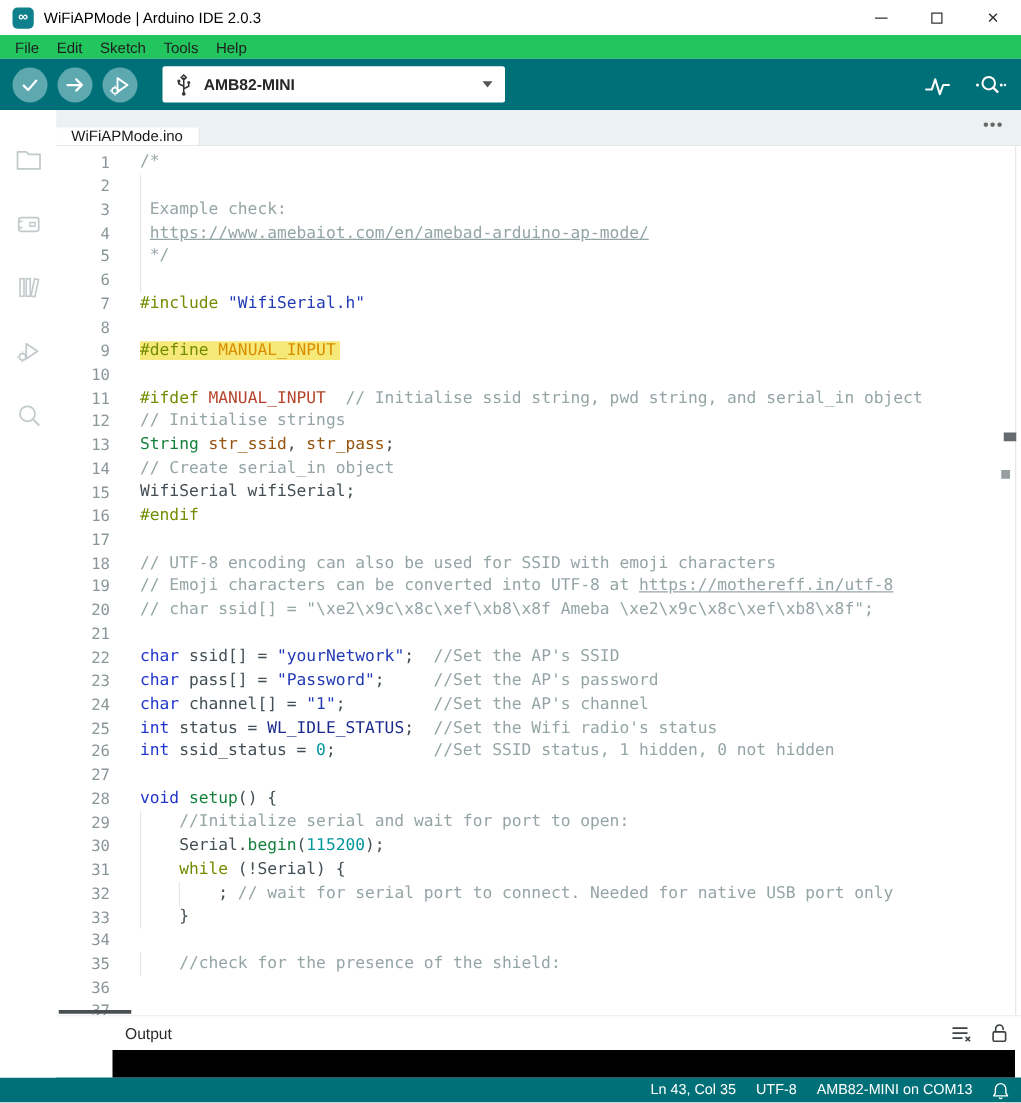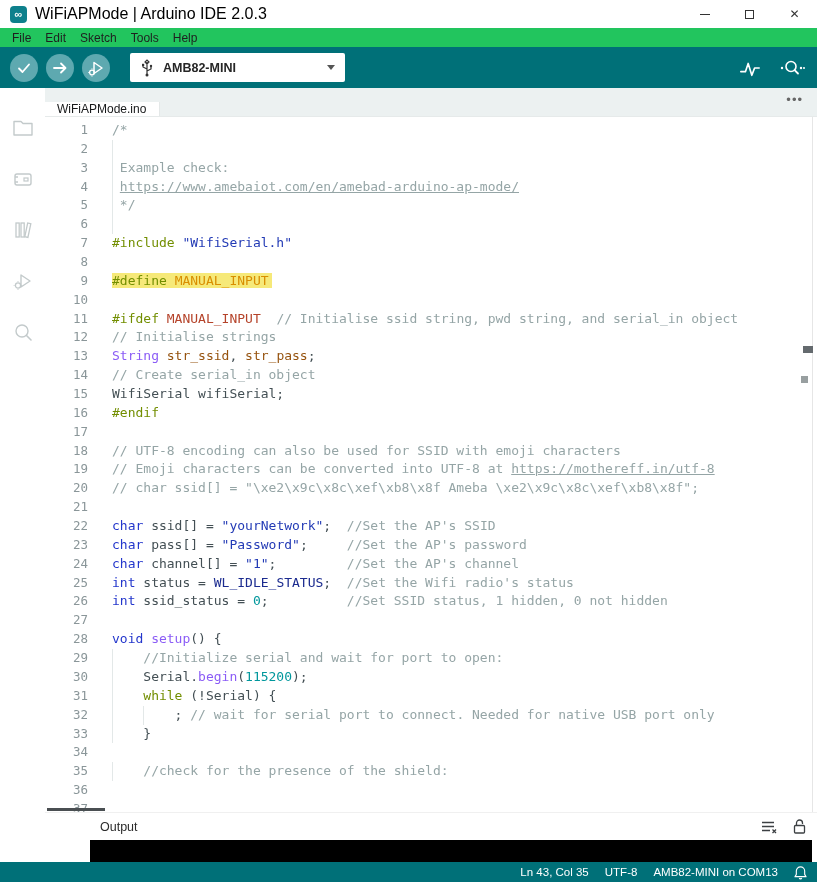--- a/index.html
+++ b/index.html
@@ -3,35 +3,35 @@
 <meta charset="utf-8">
 <style>
   * { margin:0; padding:0; box-sizing:border-box; }
   html,body { width:817px; height:882px; }
   body { font-family:"Liberation Sans", sans-serif; background:#fff; overflow:hidden; position:relative; }
 
   
   .titlebar { height:28px; background:#fff; display:flex; align-items:center; position:relative; }
   .app-logo { width:17px; height:17px; margin-left:10px; border-radius:4px; background:#0e808c; color:#fff;
               display:flex; align-items:center; justify-content:center; font-size:11px; font-weight:bold; }
-  .title-text { margin-left:8px; font-size:16px; color:#000; }
+  .title-text { margin-left:8px; font-size:12px; color:#000; }
   .win-controls { position:absolute; right:0; top:0; height:28px; display:flex; }
   .win-btn { width:45px; height:28px; display:flex; align-items:center; justify-content:center; color:#333; font-size:12px; }
   .glyph-min { width:10px; border-top:1px solid #333; display:inline-block; }
   .glyph-max { width:9px; height:9px; border:1px solid #333; display:inline-block; }
 
   
   .menubar { height:19px; background:#22c55e; display:flex; align-items:center; padding-left:5px; }
   .menu-item { font-size:12px; color:#1f1f1f; padding:0 7px; }
 
   
   .toolbar { height:41px; background:#007078; display:flex; align-items:center; padding:0 12px 0 10px; }
   .tb-btn { width:28px; height:28px; border-radius:50%; background:#5ea9b0; margin-right:8px;
             display:flex; align-items:center; justify-content:center; }
-  .board-select { margin-left:12px; width:215px; height:29px; background:#fff; border-radius:2px;
+  .board-select { margin-left:12px; width:274px; height:29px; background:#fff; border-radius:2px;
                   display:flex; align-items:center; padding:0 10px; }
   .board-label { font-size:12.5px; font-weight:bold; color:#262626; margin-left:9px; flex:1; }
   .caret { width:0; height:0; border-left:4px solid transparent; border-right:4px solid transparent; border-top:5px solid #555; }
   .tb-right { margin-left:auto; display:flex; align-items:center; gap:18px; }
 
   
   .main { display:flex; height:774px; }
   .sidebar { width:45px; background:#fff; display:flex; flex-direction:column; align-items:center; padding-top:14px; }
   .sb-item { width:45px; height:51px; display:flex; align-items:center; justify-content:center; }
 
@@ -48,21 +48,21 @@
   .gutter { width:55px; padding-top:4px; text-align:right; }
   .ln { height:18.86px; line-height:18.86px; font-family:"DejaVu Sans Mono", monospace; font-size:12.5px;
         color:#8a9699; padding-right:12px; }
   .code { padding-top:4px; margin-left:12px; position:relative; flex:1; }
   .cl { height:18.86px; line-height:18.86px; font-family:"DejaVu Sans Mono", monospace; font-size:13px;
         white-space:pre; position:relative; color:#434f54; }
   .guide { position:absolute; top:0; width:1px; height:18.86px; background:#e3e8e8; }
   .hl { background:#f6e979; padding-right:3px; }
   .s-com { color:#95a5a6; } .s-lnk { color:#95a5a6; text-decoration:underline; }
   .s-pre { color:#728e00; } .s-kw { color:#728e00; }
-  .s-typ { color:#2336cc; } .s-fn { color:#8b5cf6; }
+  .s-typ { color:#2336cc; } .s-fn { color:#15803d; }
   .s-str { color:#223ab5; } .s-num { color:#00979c; }
   .s-mac { color:#b5432a; } .s-macY { color:#d98e00; } .s-mac2 { color:#1b2b8f; }
   .s-var { color:#96530f; } .s-pl { color:#434f54; }
   .ruler-strip { position:absolute; right:0; top:0; width:5px; height:695px; border-left:1px solid #e6e6e6; background:#fff; }
   .ov-mark1 { position:absolute; right:4px; top:229px; width:10px; height:7px; background:#646a6e; }
   .ov-mark2 { position:absolute; right:9px; top:259px; width:7px; height:7px; background:#989fa0; }
   .hscroll { position:absolute; left:2px; bottom:1px; width:58px; height:3px; background:#4a4f52; }
 
   
   .output-header { height:28px; background:#fff; display:flex; align-items:center; padding-left:55px; position:relative; border-top:1px solid #f0f0f0; }

